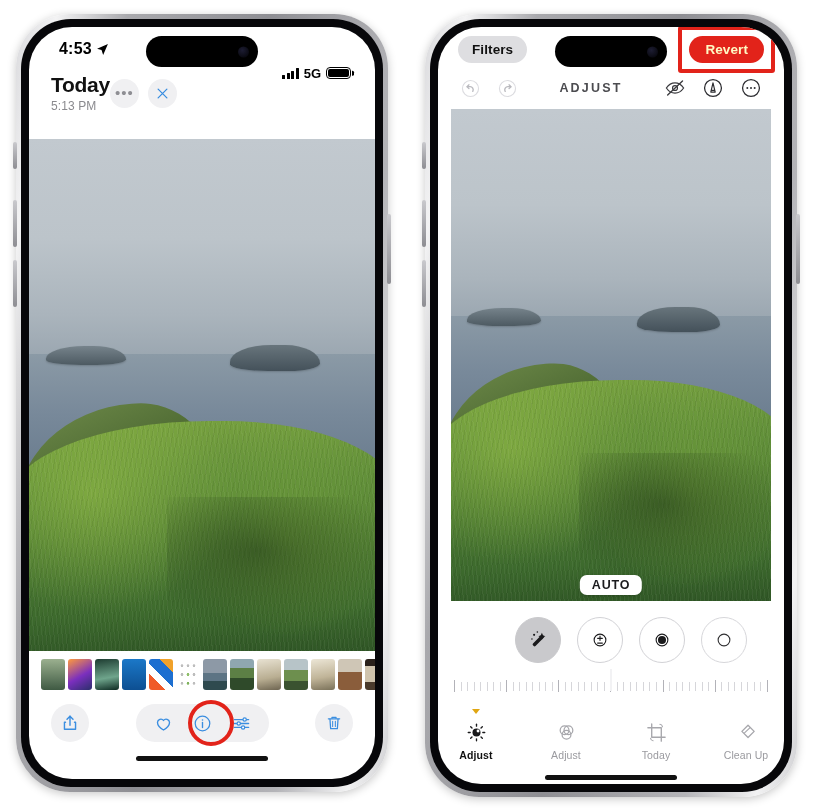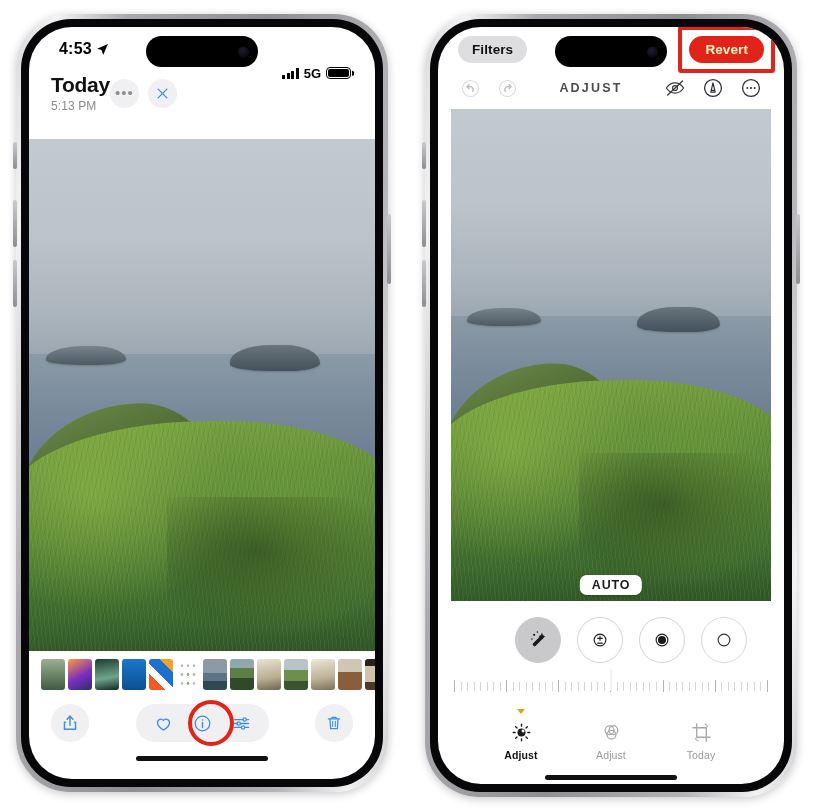--- a/index.html
+++ b/index.html
@@ -629,20 +629,28 @@
             <div class="caret-space"></div>
             <svg width="23" height="23" viewBox="0 0 24 24">
               <path d="M7 3v14h14" stroke="#a7a7ac" stroke-width="1.4" fill="none" stroke-linecap="round" stroke-linejoin="round"></path>
               <path d="M3 7h14v14" stroke="#a7a7ac" stroke-width="1.4" fill="none" stroke-linecap="round" stroke-linejoin="round"></path>
               <path d="M15.6 3.4a3 3 0 0 1 2.6 2.6" stroke="#a7a7ac" stroke-width="1.2" fill="none" stroke-linecap="round"></path>
               <path d="M8.4 20.6a3 3 0 0 1-2.6-2.6" stroke="#a7a7ac" stroke-width="1.2" fill="none" stroke-linecap="round"></path>
             </svg>
             <span class="mode-label">Today</span>
           </div>
 
+          <div class="mode">
+            <div class="caret-space"></div>
+            <svg width="23" height="23" viewBox="0 0 24 24">
+              <path d="M13.6 4.4 20 10.8l-6.4 6.4-6.4-6.4 6.4-6.4z" stroke="#a7a7ac" stroke-width="1.4" fill="none" stroke-linejoin="round"></path>
+              <path d="M9.4 13 16 6.6" stroke="#a7a7ac" stroke-width="1.2"></path>
+            </svg>
+            <span class="mode-label">Clean Up</span>
+          </div>
         </div>
 
         <div class="home-ind"></div>
       </div>
     </div>
   </div>
 
 </div>
 
 </body></html>

